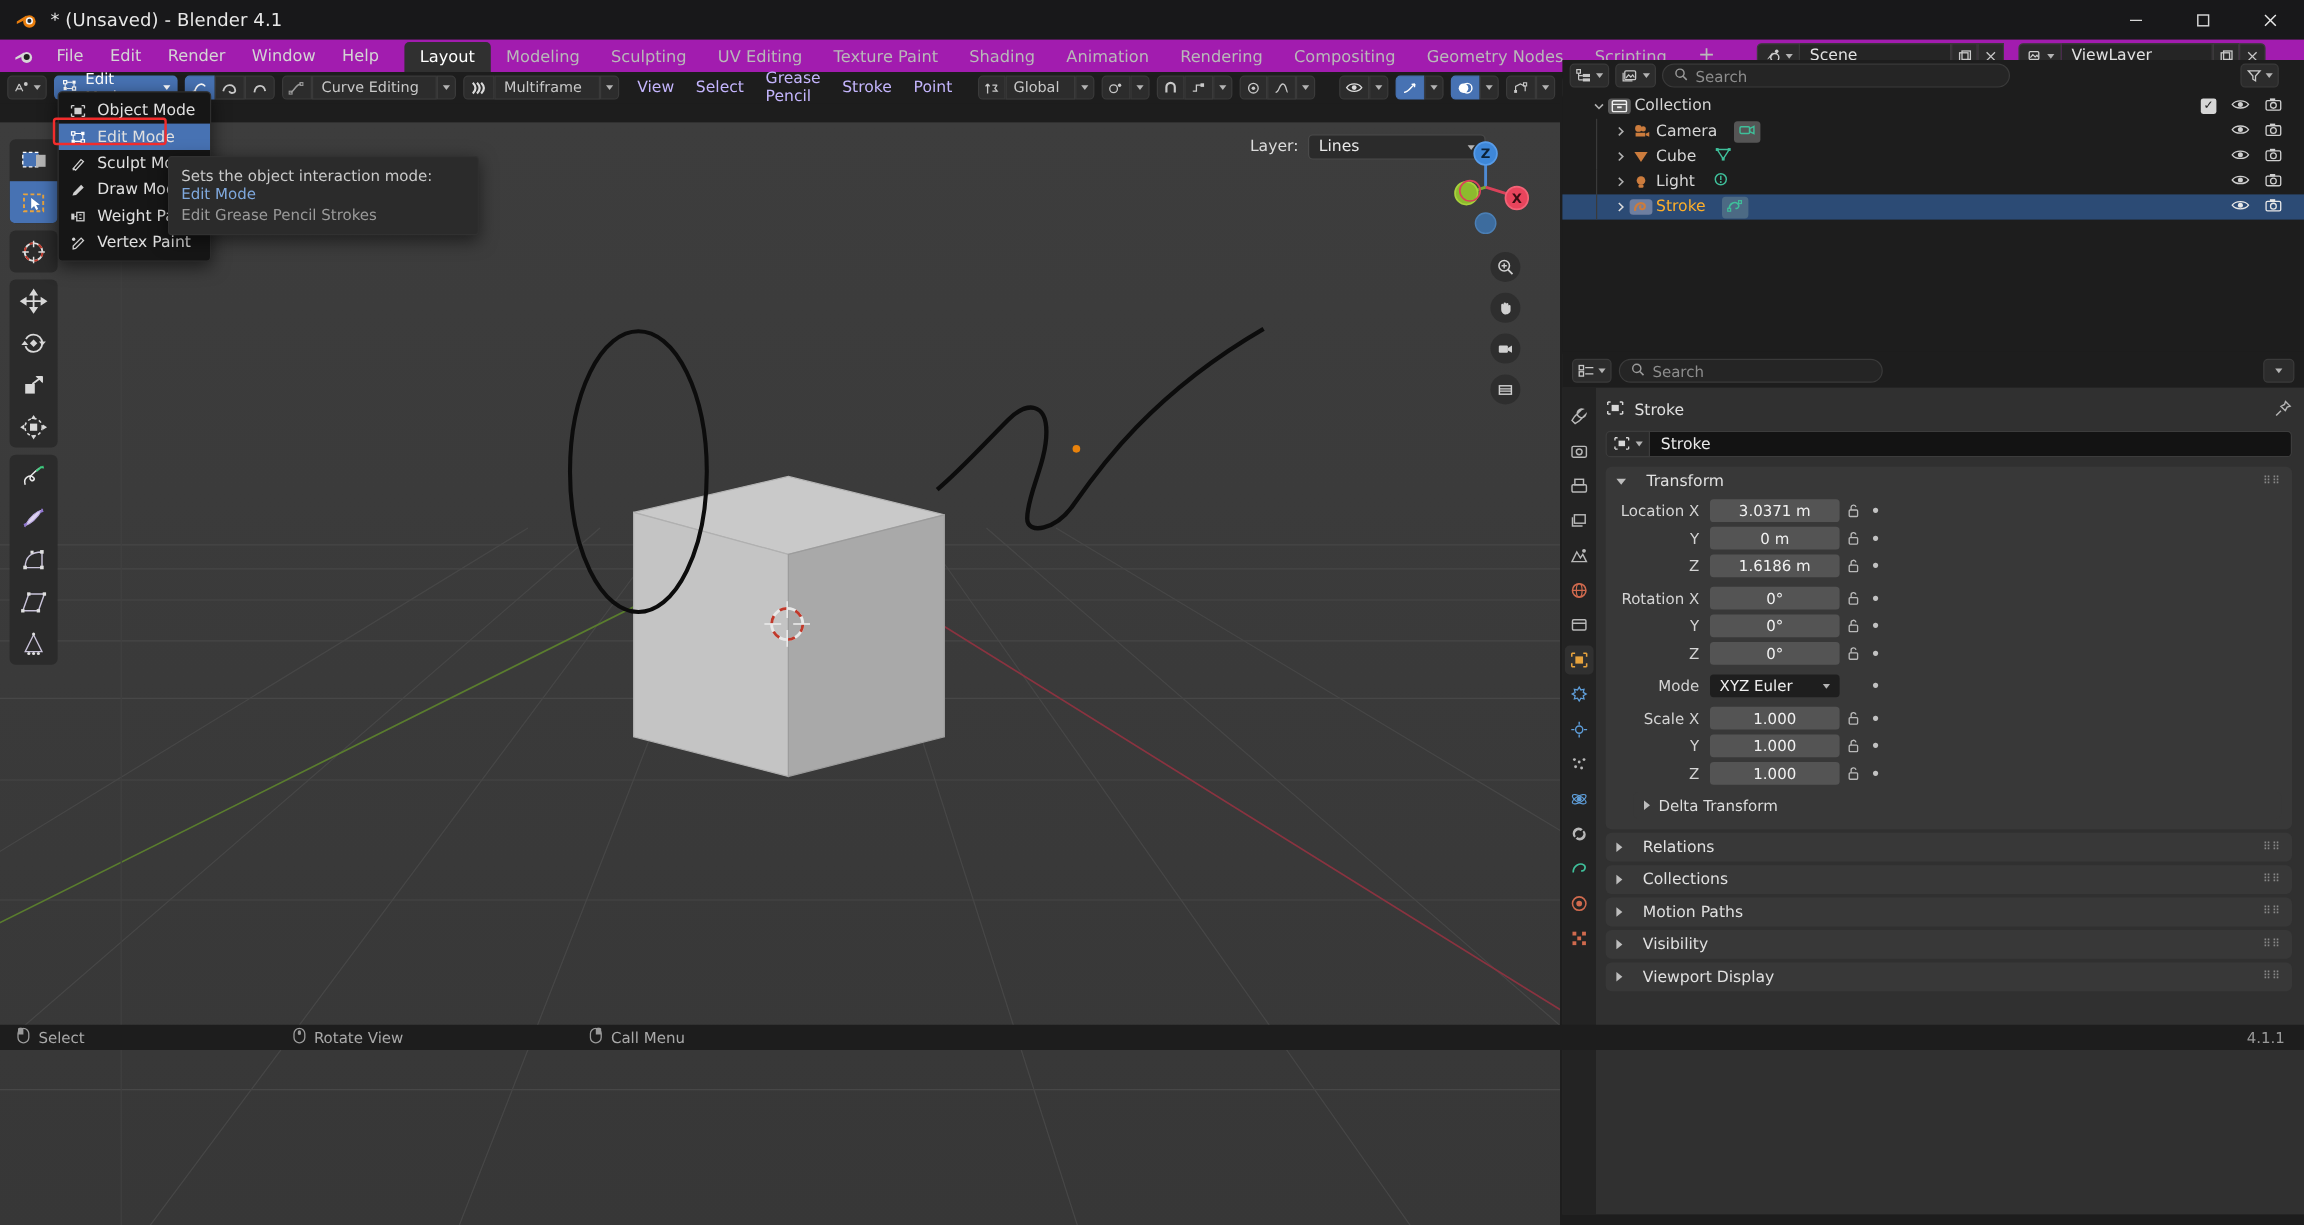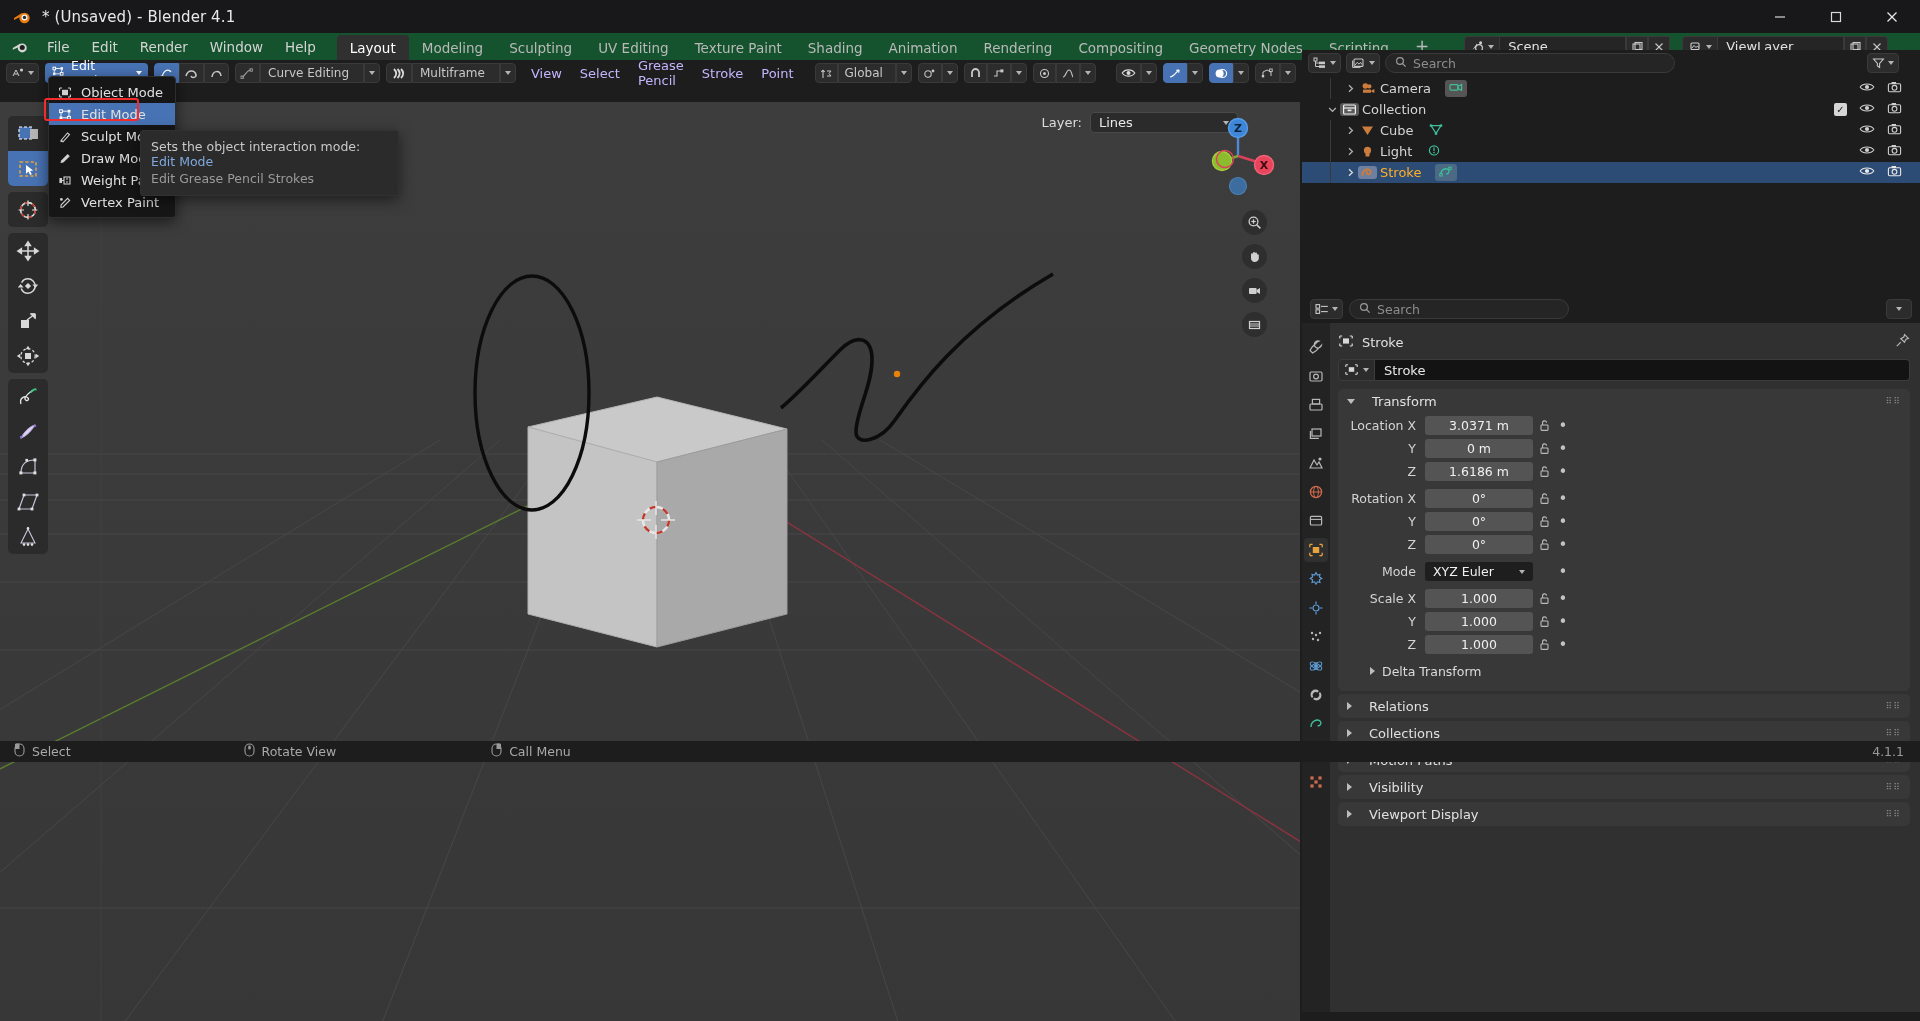--- a/index.html
+++ b/index.html
@@ -3,42 +3,42 @@
 <meta charset="utf-8">
 <style>
   * { box-sizing: border-box; margin: 0; padding: 0; }
   html, body {
     width: 1920px; height: 1021px;
     background: #1d1d1d;
     font-family: "DejaVu Sans", "Liberation Sans", sans-serif;
     overflow: hidden;
     color: #e5e5e5;
   }
-  .app { position: relative; width: 1920px; height: 762px; }
+  .app { position: relative; width: 1920px; height: 875px; }
 
   
   .titlebar {
     position: absolute; left: 0; top: 0; width: 1920px; height: 33px;
     background: #18181a; display: flex; align-items: center;
   }
   .titlebar .tb-logo { margin-left: 11px; width: 22px; height: 22px; }
   .titlebar .tb-text {
     margin-left: 9px; font-size: 15px; color: #e8e8e8; letter-spacing: .1px;
   }
   .win-btns { margin-left: auto; display: flex; height: 33px; }
   .win-btn {
     width: 56px; height: 33px; display: flex; align-items: center; justify-content: center;
     color: #d8d8d8;
   }
   .win-btn svg { display: block; }
 
   
   .topbar {
     position: absolute; left: 0; top: 33px; width: 1920px; height: 27px;
-    background: #14532d; display: flex; align-items: center;
+    background: #a21caf; display: flex; align-items: center;
   }
   .tb-blender-icon { margin-left: 10px; width: 20px; height: 18px; }
   .menu-item {
     font-size: 13.5px; color: #d4d4d4; padding: 3px 11px; border-radius: 3px;
     white-space: nowrap;
   }
   .ws-tabs { display: flex; align-items: center; margin-left: 10px; height: 27px; }
   .ws-tab {
     font-size: 13.5px; color: #b9b9b9; padding: 5px 13px 6px; white-space: nowrap;
     border-radius: 4px 4px 0 0; position: relative; top: 2px;
@@ -916,59 +916,20 @@
       </div>
       <div class="hbtn flat" style="width:10px;min-width:10px">
         <svg width="8" height="10" viewBox="0 0 8 10">
             <path d="M5.5 1 L2 5 L5.5 9" fill="none" stroke="#a0a0a0" stroke-width="1.2"></path>
           </svg>
       </div>
     </div>
 
     <div class="ol-body">
 
-
-      <div class="ol-row" style="padding-left:40px">
-        <span class="ol-vline"></span>
-        <span class="expand">
-          <svg width="9" height="9" viewBox="0 0 9 9">
-              <path d="M3 1.2 L6.4 4.5 L3 7.8" fill="none" stroke="#b0b0b0" stroke-width="1.3"></path>
-            </svg>
-        </span>
-        <span class="oicon">
-          <svg width="16" height="13" viewBox="0 0 16 13">
-              <circle cx="5.4" cy="4" r="2.8" fill="#cc7c3d"></circle>
-              <circle cx="9.4" cy="4.4" r="2.1" fill="#cc7c3d"></circle>
-              <path d="M3 7.6 L11 7.6 L11 10.8 L3 10.8 Z" fill="#cc7c3d"></path>
-              <polygon points="11.4,8.4 14.4,7 14.4,11 11.4,9.8" fill="#cc7c3d"></polygon>
-            </svg>
-        </span>
-        <span class="oname">Camera</span>
-        <span style="margin-left:14px;background:#555;border-radius:3px;padding:1px 3px 0">
-          <svg width="16" height="13" viewBox="0 0 16 13">
-              <rect x="2" y="3.6" width="8" height="5.6" rx="1" fill="none" stroke="#3fbf9a" stroke-width="1.2"></rect>
-              <polygon points="10,5.2 13.6,3.4 13.6,9.4 10,7.6" fill="none" stroke="#3fbf9a" stroke-width="1.2"></polygon>
-            </svg>
-        </span>
-        <span class="ol-right">
-          <span>
-            <svg width="16" height="12" viewBox="0 0 16 12">
-                <path d="M1.2 6 C4 2, 12 2, 14.8 6 C12 10, 4 10, 1.2 6 Z" fill="none" stroke="#cfcfcf" stroke-width="1.1"></path>
-                <circle cx="8" cy="6" r="2.1" fill="#cfcfcf"></circle>
-              </svg>
-          </span>
-          <span>
-            <svg width="15" height="12" viewBox="0 0 15 12">
-                <rect x="1.4" y="2.8" width="12.2" height="8" rx="1.2" fill="none" stroke="#cfcfcf" stroke-width="1.1"></rect>
-                <rect x="4.6" y="1" width="4.4" height="2" fill="#cfcfcf"></rect>
-                <circle cx="7.5" cy="6.8" r="2.4" fill="none" stroke="#cfcfcf" stroke-width="1.1"></circle>
-              </svg>
-          </span>
-        </span>
-      </div>
 
       <div class="ol-row" style="padding-left:22px">
         <span class="expand">
           <svg width="9" height="9" viewBox="0 0 9 9">
               <path d="M1.2 3 L4.5 6.4 L7.8 3" fill="none" stroke="#b0b0b0" stroke-width="1.3"></path>
             </svg>
         </span>
         <span class="oicon" style="background:#5a5a5a;border-radius:3px">
           <svg width="15" height="13" viewBox="0 0 15 13">
               <rect x="1.6" y="2" width="11.8" height="9" rx="1" fill="none" stroke="#efefef" stroke-width="1.2"></rect>
@@ -996,31 +957,32 @@
       </div>
 
       <div class="ol-row" style="padding-left:40px">
         <span class="ol-vline"></span>
         <span class="expand">
           <svg width="9" height="9" viewBox="0 0 9 9">
               <path d="M3 1.2 L6.4 4.5 L3 7.8" fill="none" stroke="#b0b0b0" stroke-width="1.3"></path>
             </svg>
         </span>
         <span class="oicon">
-          <svg width="15" height="13" viewBox="0 0 15 13">
-              <polygon points="2,2.6 13,2.6 7.5,11" fill="#cc7c3d"></polygon>
-            </svg>
-        </span>
-        <span class="oname">Cube</span>
-        <span style="margin-left:14px">
           <svg width="16" height="13" viewBox="0 0 16 13">
-              <polygon points="3,2.6 13,2.6 8,10.4" fill="none" stroke="#3fbf9a" stroke-width="1.2"></polygon>
-              <rect x="1.8" y="1.4" width="2.4" height="2.4" fill="#3fbf9a"></rect>
-              <rect x="11.8" y="1.4" width="2.4" height="2.4" fill="#3fbf9a"></rect>
-              <rect x="6.8" y="9.4" width="2.4" height="2.4" fill="#3fbf9a"></rect>
+              <circle cx="5.4" cy="4" r="2.8" fill="#cc7c3d"></circle>
+              <circle cx="9.4" cy="4.4" r="2.1" fill="#cc7c3d"></circle>
+              <path d="M3 7.6 L11 7.6 L11 10.8 L3 10.8 Z" fill="#cc7c3d"></path>
+              <polygon points="11.4,8.4 14.4,7 14.4,11 11.4,9.8" fill="#cc7c3d"></polygon>
+            </svg>
+        </span>
+        <span class="oname">Camera</span>
+        <span style="margin-left:14px;background:#555;border-radius:3px;padding:1px 3px 0">
+          <svg width="16" height="13" viewBox="0 0 16 13">
+              <rect x="2" y="3.6" width="8" height="5.6" rx="1" fill="none" stroke="#3fbf9a" stroke-width="1.2"></rect>
+              <polygon points="10,5.2 13.6,3.4 13.6,9.4 10,7.6" fill="none" stroke="#3fbf9a" stroke-width="1.2"></polygon>
             </svg>
         </span>
         <span class="ol-right">
           <span>
             <svg width="16" height="12" viewBox="0 0 16 12">
                 <path d="M1.2 6 C4 2, 12 2, 14.8 6 C12 10, 4 10, 1.2 6 Z" fill="none" stroke="#cfcfcf" stroke-width="1.1"></path>
                 <circle cx="8" cy="6" r="2.1" fill="#cfcfcf"></circle>
               </svg>
           </span>
           <span>
@@ -1035,49 +997,87 @@
 
       <div class="ol-row" style="padding-left:40px">
         <span class="ol-vline"></span>
         <span class="expand">
           <svg width="9" height="9" viewBox="0 0 9 9">
               <path d="M3 1.2 L6.4 4.5 L3 7.8" fill="none" stroke="#b0b0b0" stroke-width="1.3"></path>
             </svg>
         </span>
         <span class="oicon">
           <svg width="15" height="13" viewBox="0 0 15 13">
-              <circle cx="7.5" cy="5.4" r="3.6" fill="#cc7c3d"></circle>
-              <rect x="5.4" y="8.8" width="4.2" height="2.6" rx="1" fill="#cc7c3d"></rect>
-            </svg>
-        </span>
-        <span class="oname">Light</span>
+              <polygon points="2,2.6 13,2.6 7.5,11" fill="#cc7c3d"></polygon>
+            </svg>
+        </span>
+        <span class="oname">Cube</span>
         <span style="margin-left:14px">
           <svg width="16" height="13" viewBox="0 0 16 13">
-              <circle cx="8" cy="6.4" r="4.6" fill="none" stroke="#3fbf9a" stroke-width="1.2"></circle>
-              <line x1="8" y1="3.4" x2="8" y2="7" stroke="#3fbf9a" stroke-width="1.2"></line>
-              <circle cx="8" cy="8.6" r=".8" fill="#3fbf9a"></circle>
+              <polygon points="3,2.6 13,2.6 8,10.4" fill="none" stroke="#3fbf9a" stroke-width="1.2"></polygon>
+              <rect x="1.8" y="1.4" width="2.4" height="2.4" fill="#3fbf9a"></rect>
+              <rect x="11.8" y="1.4" width="2.4" height="2.4" fill="#3fbf9a"></rect>
+              <rect x="6.8" y="9.4" width="2.4" height="2.4" fill="#3fbf9a"></rect>
             </svg>
         </span>
         <span class="ol-right">
           <span>
             <svg width="16" height="12" viewBox="0 0 16 12">
                 <path d="M1.2 6 C4 2, 12 2, 14.8 6 C12 10, 4 10, 1.2 6 Z" fill="none" stroke="#cfcfcf" stroke-width="1.1"></path>
                 <circle cx="8" cy="6" r="2.1" fill="#cfcfcf"></circle>
               </svg>
           </span>
           <span>
             <svg width="15" height="12" viewBox="0 0 15 12">
                 <rect x="1.4" y="2.8" width="12.2" height="8" rx="1.2" fill="none" stroke="#cfcfcf" stroke-width="1.1"></rect>
                 <rect x="4.6" y="1" width="4.4" height="2" fill="#cfcfcf"></rect>
                 <circle cx="7.5" cy="6.8" r="2.4" fill="none" stroke="#cfcfcf" stroke-width="1.1"></circle>
               </svg>
           </span>
         </span>
       </div>
 
+      <div class="ol-row" style="padding-left:40px">
+        <span class="ol-vline"></span>
+        <span class="expand">
+          <svg width="9" height="9" viewBox="0 0 9 9">
+              <path d="M3 1.2 L6.4 4.5 L3 7.8" fill="none" stroke="#b0b0b0" stroke-width="1.3"></path>
+            </svg>
+        </span>
+        <span class="oicon">
+          <svg width="15" height="13" viewBox="0 0 15 13">
+              <circle cx="7.5" cy="5.4" r="3.6" fill="#cc7c3d"></circle>
+              <rect x="5.4" y="8.8" width="4.2" height="2.6" rx="1" fill="#cc7c3d"></rect>
+            </svg>
+        </span>
+        <span class="oname">Light</span>
+        <span style="margin-left:14px">
+          <svg width="16" height="13" viewBox="0 0 16 13">
+              <circle cx="8" cy="6.4" r="4.6" fill="none" stroke="#3fbf9a" stroke-width="1.2"></circle>
+              <line x1="8" y1="3.4" x2="8" y2="7" stroke="#3fbf9a" stroke-width="1.2"></line>
+              <circle cx="8" cy="8.6" r=".8" fill="#3fbf9a"></circle>
+            </svg>
+        </span>
+        <span class="ol-right">
+          <span>
+            <svg width="16" height="12" viewBox="0 0 16 12">
+                <path d="M1.2 6 C4 2, 12 2, 14.8 6 C12 10, 4 10, 1.2 6 Z" fill="none" stroke="#cfcfcf" stroke-width="1.1"></path>
+                <circle cx="8" cy="6" r="2.1" fill="#cfcfcf"></circle>
+              </svg>
+          </span>
+          <span>
+            <svg width="15" height="12" viewBox="0 0 15 12">
+                <rect x="1.4" y="2.8" width="12.2" height="8" rx="1.2" fill="none" stroke="#cfcfcf" stroke-width="1.1"></rect>
+                <rect x="4.6" y="1" width="4.4" height="2" fill="#cfcfcf"></rect>
+                <circle cx="7.5" cy="6.8" r="2.4" fill="none" stroke="#cfcfcf" stroke-width="1.1"></circle>
+              </svg>
+          </span>
+        </span>
+      </div>
+
       <div class="ol-row sel" style="padding-left:40px">
         <span class="ol-vline"></span>
         <span class="expand">
           <svg width="9" height="9" viewBox="0 0 9 9">
               <path d="M3 1.2 L6.4 4.5 L3 7.8" fill="none" stroke="#dcdcdc" stroke-width="1.3"></path>
             </svg>
         </span>
         <span class="oicon" style="background:#6f7fa0;border-radius:3px">
           <svg width="15" height="13" viewBox="0 0 15 13">
               <path d="M2.6 9.8 C2 5.4, 6 2.2, 9 3.6 C11.6 4.8, 11 8.4, 8.4 8.4 C6.4 8.4, 6 5.8, 7.8 5.4" fill="none" stroke="#cc7c3d" stroke-width="1.8"></path>

